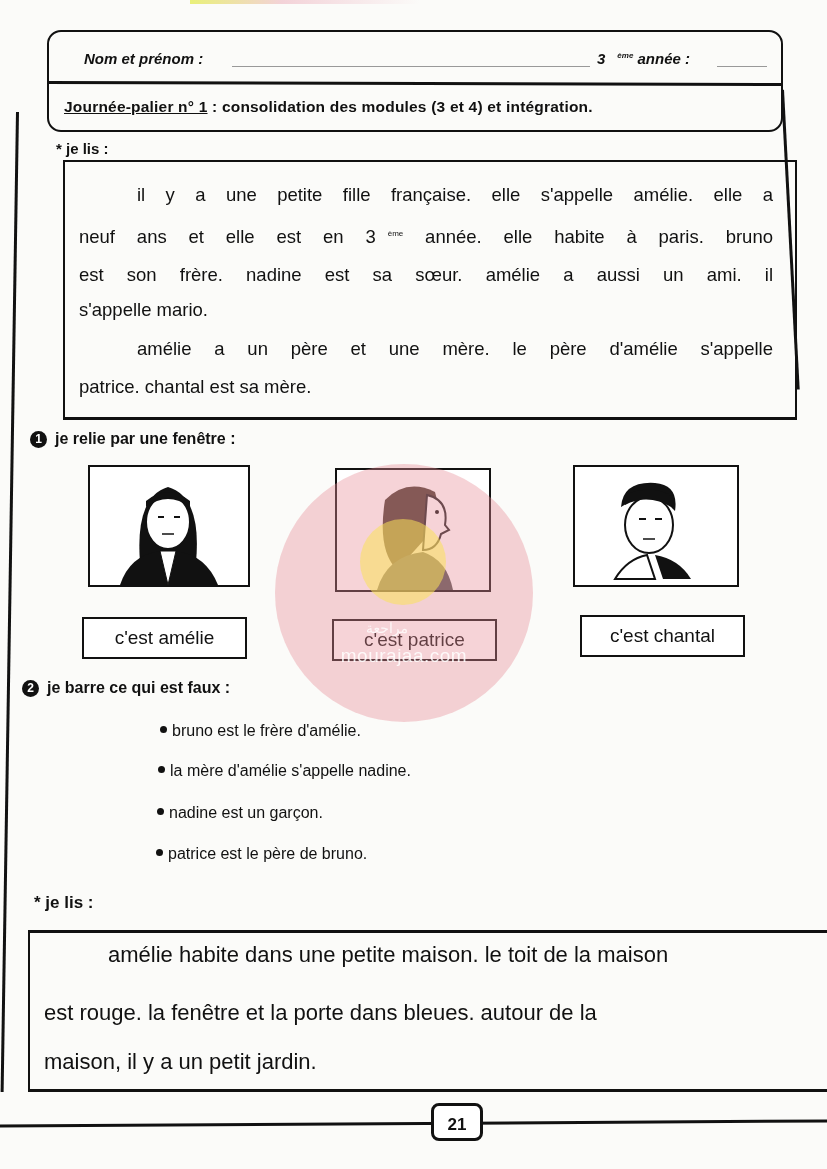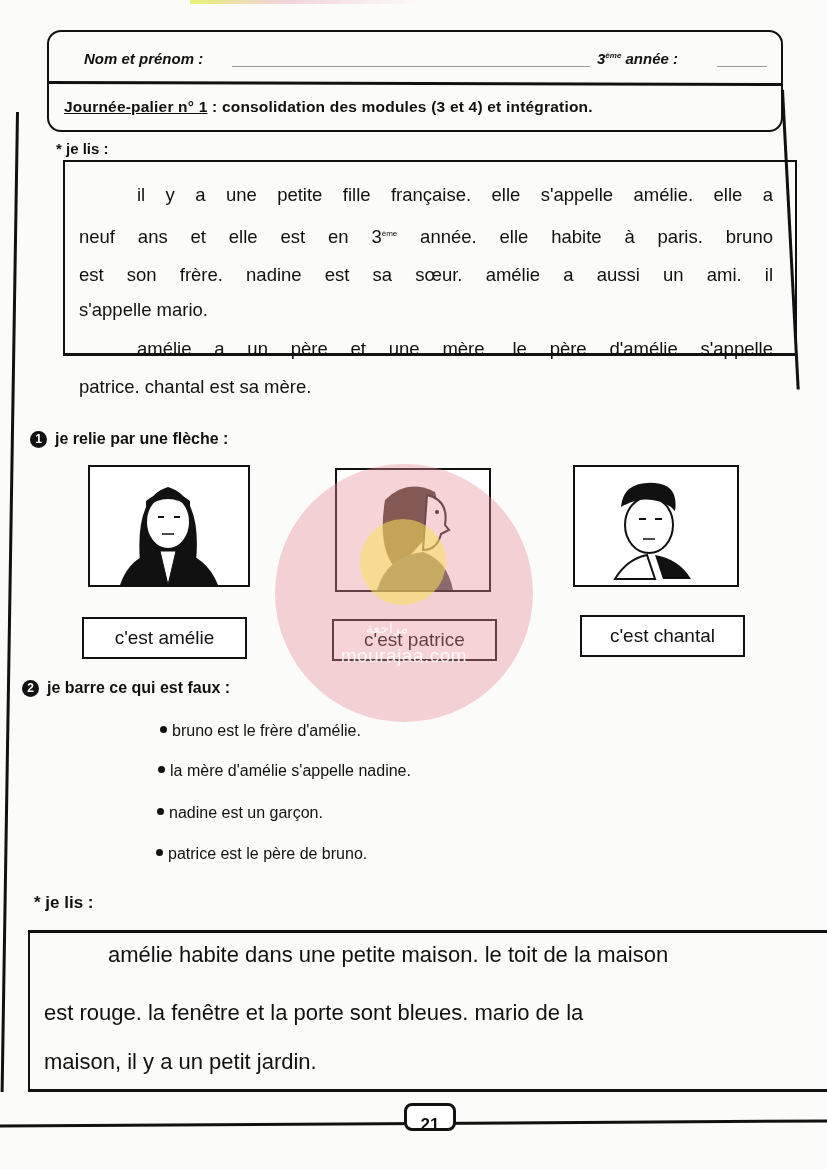--- a/index.html
+++ b/index.html
@@ -19,32 +19,32 @@
     transform: rotate(-3deg); transform-origin: top left; }
 
   
   .header-box { left: 47px; top: 30px; width: 732px; height: 98px;
     border: 2.5px solid #111; border-radius: 14px; }
   .header-divider { left: 47px; top: 82px; width: 735px; height: 2.5px; background: #111; transform: rotate(0.15deg); }
   .name-label { left: 84px; top: 50px; font-weight: bold; font-style: italic; font-size: 15px; text-align: center; }
   .name-line { left: 232px; top: 66px; width: 358px; border-bottom: 1px solid #999; }
   .year-label { left: 597px; top: 50px; font-weight: bold; font-style: italic; font-size: 15px; }
   .year-line { left: 717px; top: 66px; width: 50px; border-bottom: 1px solid #999; }
-  sup { font-size: 8px; }
+  sup { font-size: 8px; margin-left: 12px; }
   .title-line { left: 64px; top: 98px; font-weight: bold; font-size: 15.5px; letter-spacing: 0.2px; }
   .title-line .u { text-decoration: underline; }
 
   
   .heading { font-weight: bold; font-size: 16px; }
   .num-circle { display: inline-block; width: 17px; height: 17px; border-radius: 50%;
     background: #111; color: #fff; font-size: 12px; text-align: center; line-height: 17px;
     font-weight: bold; margin-right: 8px; vertical-align: 1px; }
 
   
-  .read1 { left: 63px; top: 160px; width: 734px; height: 196px;
+  .read1 { left: 63px; top: 160px; width: 734px; height: 260px;
     border: 2px solid #111; border-top-width: 2.5px; border-bottom-width: 3px; box-sizing: border-box; }
   .read1 p { margin: 0; position: absolute; left: 14px; right: 22px; font-size: 18.5px;
     line-height: 38.5px; text-align: justify; text-align-last: justify; }
   .read1 .p1 { top: 14px; text-indent: 58px; }
   .read1 .p2 { top: 168px; text-indent: 58px; }
   .read1 .last { text-align-last: left; }
 
   
   .pic { width: 162px; height: 122px; border: 2px solid #111; background: #fff; box-sizing: border-box; }
   .label-box { width: 165px; height: 42px; border: 2px solid #111; background: #fff; box-sizing: border-box;
@@ -53,21 +53,21 @@
   
   .stmt { font-size: 16px; }
   .stmt .dot { display: inline-block; width: 7px; height: 7px; border-radius: 50%; background: #111;
     margin-right: 5px; vertical-align: 3px; }
 
   
   .read2 { left: 28px; top: 930px; width: 810px; height: 162px; border: 2px solid #111;
     border-top-width: 3px; border-bottom-width: 3px; box-sizing: border-box; border-right: none; }
   .read2 p { margin: 0; position: absolute; left: 14px; font-size: 22px; line-height: 52px; }
   .footer-line2 { left: 0; top: 1122px; width: 827px; height: 3px; background: #111; transform: rotate(-0.35deg); }
-  .page-num { left: 404px; top: 1103px; width: 52px; height: 28px; border: 3px solid #111; border-radius: 8px;
+  .page-num { left: 431px; top: 1103px; width: 52px; height: 38px; border: 3px solid #111; border-radius: 8px;
     background: #fff; font-weight: bold; font-size: 17px; text-align: center; line-height: 38px; box-sizing: border-box; }
 
   
   .wm-outer { left: 275px; top: 464px; width: 258px; height: 258px; border-radius: 50%;
     background: rgba(232, 140, 150, 0.38); }
   .wm-inner { left: 360px; top: 519px; width: 86px; height: 86px; border-radius: 50%;
     background: rgba(250, 225, 90, 0.55); }
   .wm-text { left: 328px; top: 645px; width: 152px; text-align: center; color: rgba(255,255,255,0.85);
     font-size: 19px; letter-spacing: 0.5px; }
   .wm-arabic { left: 366px; top: 620px; color: rgba(255,255,255,0.8); font-size: 14px; }
@@ -95,21 +95,21 @@
     <span>est son frère. nadine est sa sœur. amélie a aussi un ami. il</span><br>
   </p>
   <p class="last" style="top:129px; left:14px;">s'appelle mario.</p>
   <p class="p2">
     <span>amélie a un père et une mère. le père d'amélie s'appelle</span><br>
   </p>
   <p class="last" style="top:206px; left:14px;">patrice. chantal est sa mère.</p>
 </div>
 
 <div class="abs heading" style="left:30px; top:430px;">
-  <span class="num-circle">1</span><span>je relie par une flèche :</span>
+  <span class="num-circle">1</span><span>je relie par une fenêtre :</span>
 </div>
 
 <div class="abs pic" style="left:88px; top:465px;">
   <svg width="158" height="118" viewBox="0 0 158 118">
     <path d="M50 95 Q45 30 78 20 Q112 30 106 95 Z" fill="#111"></path>
     <ellipse cx="78" cy="55" rx="22" ry="27" fill="#fff" stroke="#111" stroke-width="2"></ellipse>
     <path d="M56 40 Q78 24 100 40 L100 34 Q78 16 56 34 Z" fill="#111"></path>
     <line x1="68" y1="50" x2="74" y2="50" stroke="#111" stroke-width="2"></line>
     <line x1="84" y1="50" x2="90" y2="50" stroke="#111" stroke-width="2"></line>
     <line x1="72" y1="67" x2="84" y2="67" stroke="#111" stroke-width="1.5"></line>
@@ -146,21 +146,21 @@
   <span class="num-circle">2</span><span>je barre ce qui est faux :</span>
 </div>
 <div class="abs stmt" style="left:160px; top:722px;"><span class="dot"></span><span>bruno est le frère d'amélie.</span></div>
 <div class="abs stmt" style="left:158px; top:762px;"><span class="dot"></span><span>la mère d'amélie s'appelle nadine.</span></div>
 <div class="abs stmt" style="left:157px; top:804px;"><span class="dot"></span><span>nadine est un garçon.</span></div>
 <div class="abs stmt" style="left:156px; top:845px;"><span class="dot"></span><span>patrice est le père de bruno.</span></div>
 
 <div class="abs heading" style="left:34px; top:893px; font-size:17px;">* je lis :</div>
 <div class="abs read2">
   <p style="top:-4px; text-indent:64px;">amélie habite dans une petite maison. le toit de la maison</p>
-  <p style="top:54px;">est rouge. la fenêtre et la porte sont bleues. mario de la</p>
+  <p style="top:54px;">est rouge. la fenêtre et la porte dans bleues. autour de la</p>
   <p style="top:103px;">maison, il y a un petit jardin.</p>
 </div>
 
 <div class="abs footer-line2"></div>
 <div class="abs page-num">21</div>
 
 <div class="abs wm-outer"></div>
 <div class="abs wm-inner"></div>
 <div class="abs wm-arabic">مراجعة</div>
 <div class="abs wm-text">mourajaa.com</div>

